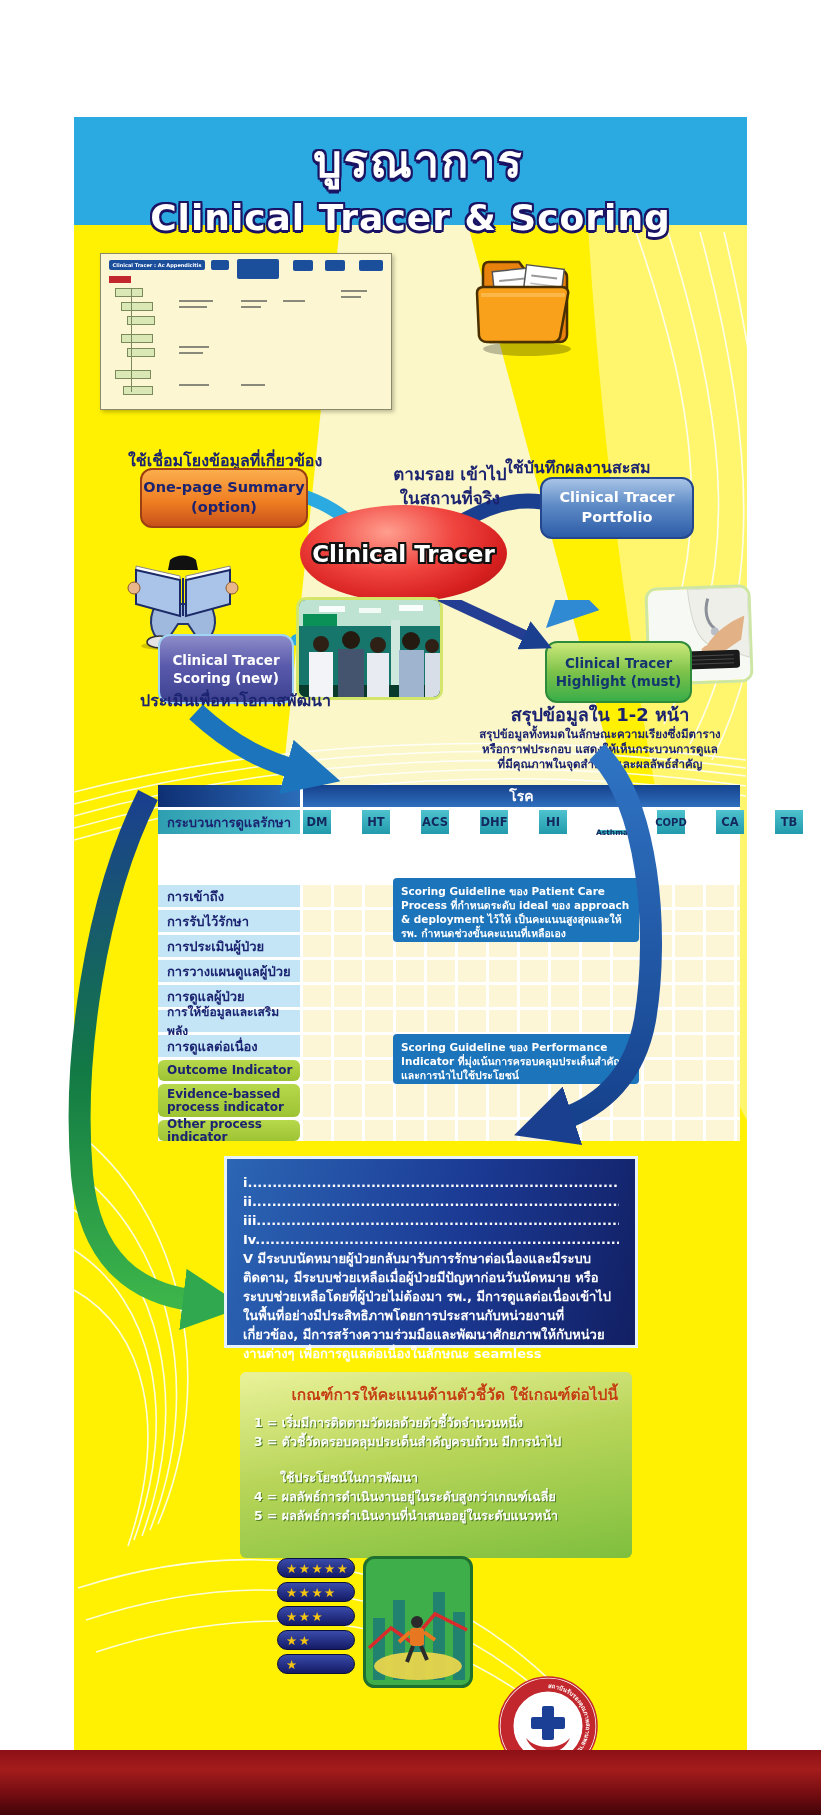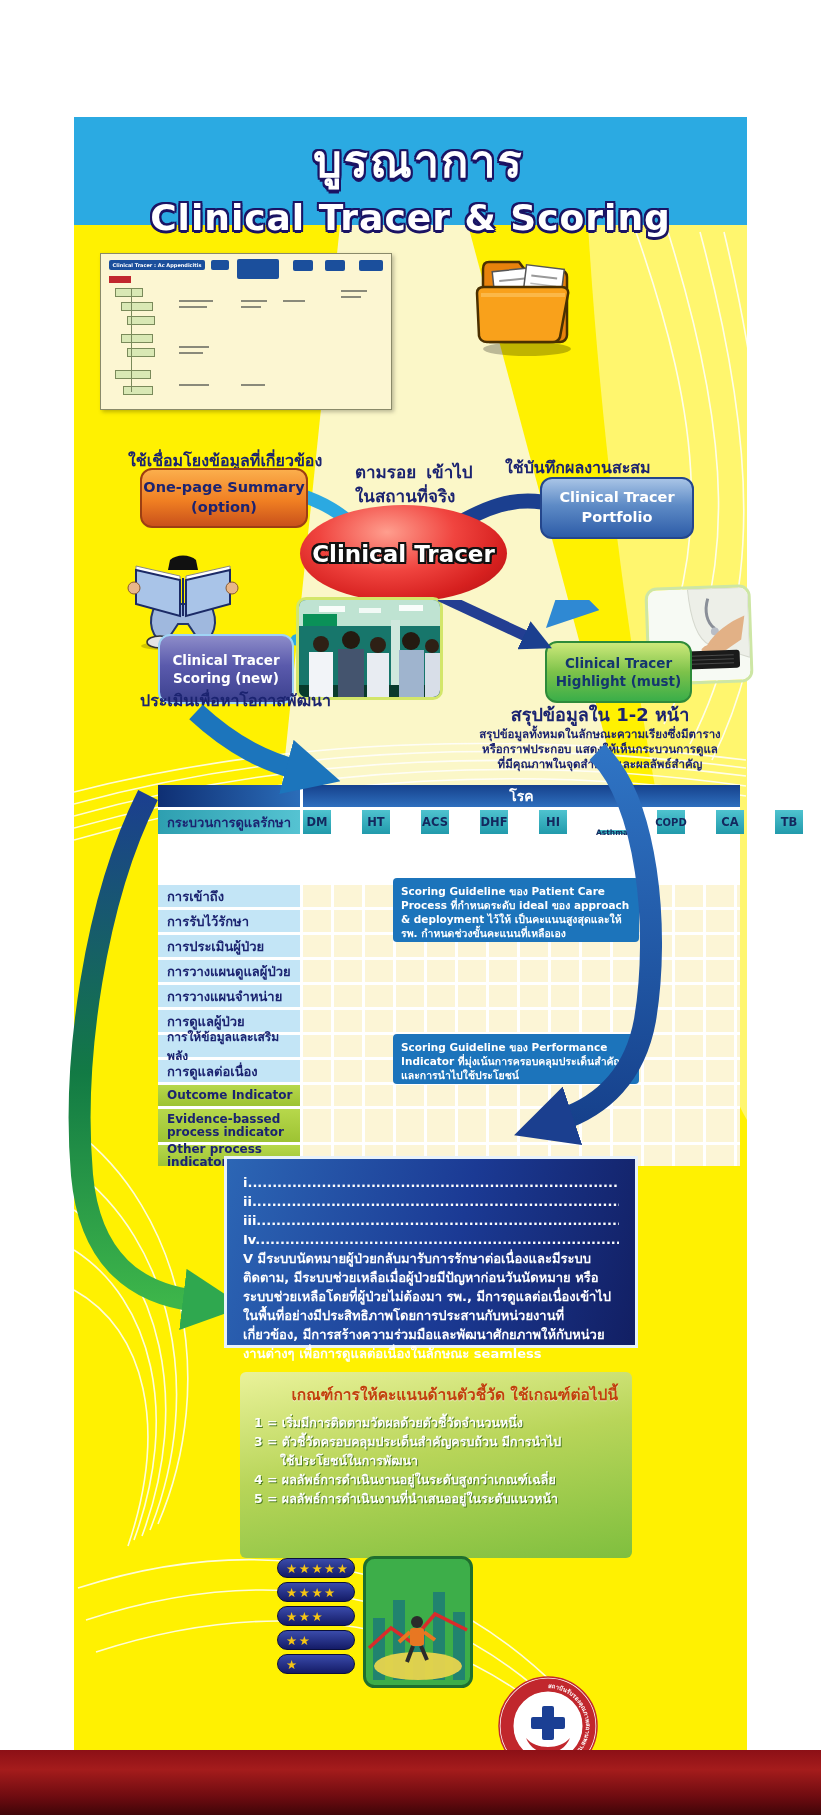--- a/index.html
+++ b/index.html
@@ -26,30 +26,30 @@
   .ct-table{left:158px;top:785px;width:582px;display:flex;flex-direction:column;gap:3px;background:#ffffff;}
   .t-row{display:flex;gap:3px;}
   .t-label{width:142px;flex:0 0 142px;display:flex;align-items:center;padding-left:9px;box-sizing:border-box;font-weight:bold;color:#1B2370;font-size:13px;}
   .t-strip{flex:1;background:repeating-linear-gradient(90deg,#FCF5D6 0 28px,#ffffff 28px 31px);}
   .hd-dark{background:linear-gradient(90deg,#0F2F73,#2B6DB9);}
   .hd-disease{background:linear-gradient(180deg,#16418C,#2E6FBE);color:#ffffff;font-weight:bold;font-size:14px;display:flex;align-items:center;justify-content:center;}
   .hd-teal{background:linear-gradient(90deg,#2E9FB0,#55C3D2);}
   .d-cell{flex:0 0 28px;width:28px;margin-right:3px;background:linear-gradient(180deg,#4FC3CF,#219AAB);color:#13285E;font-weight:bold;font-size:11.5px;display:flex;align-items:center;justify-content:center;}
   .d-cell.small{font-size:7.5px;margin-top:20px;}
   .lbl-blue{background:#C3E5F6;}
-  .lbl-green{background:linear-gradient(180deg,#B7D84B,#9DC333);font-size:12px;line-height:13px;}
+  .lbl-green{background:linear-gradient(180deg,#B7D84B,#9DC333);font-size:12px;line-height:13px;border-radius:6px;}
   .gbox{background:#1C74BB;border-radius:4px;color:#ffffff;font-weight:bold;font-size:10.5px;line-height:14px;padding:6px 8px;box-sizing:border-box;}
   .navy-box{background:linear-gradient(105deg,#2C66B5 0%,#1B3A94 55%,#121F63 100%);border:3px solid #E8F2FA;color:#ffffff;font-weight:bold;font-size:13px;line-height:19px;padding:14px 16px;box-sizing:border-box;}
   .dotline{white-space:nowrap;overflow:hidden;}
   .green-box{background:linear-gradient(170deg,#EAF29A 0%,#B8D559 45%,#7FBF3E 100%);border-radius:6px;padding:10px 14px;box-sizing:border-box;}
   .green-box .gb-title{color:#C2410C;font-weight:bold;font-size:15.5px;margin-bottom:6px;
     text-shadow:0 1px 0 rgba(255,255,255,.5);text-align:right;}
   .green-box .gb-line{color:#ffffff;font-weight:bold;font-size:12.5px;line-height:19px;
     text-shadow:1px 1px 0 #4E7C1F;}
-  .gb-indent{padding-left:26px;}
+  .gb-indent{padding-left:26px;margin-top:17px;}
   .star-bar{width:78px;height:20px;border-radius:10px;background:linear-gradient(180deg,#3A4BAB,#141B66);border:1.5px solid #0A0F3C;color:#F6C514;font-size:12.5px;line-height:19px;padding-left:8px;letter-spacing:1.5px;box-sizing:border-box;margin-bottom:4px;}
   .footer-band{left:0;top:1750px;width:821px;height:65px;background:linear-gradient(180deg,#8C1016 0%,#A51C1C 30%,#6E0B10 72%,#3F0508 100%);}
   .photo{border-radius:10px;overflow:hidden;}
   .mini-shot{background:#FCF6D2;border:1px solid #8a8a6a;box-shadow:2px 2px 4px rgba(0,0,0,.25);}
   .chip{position:absolute;background:#1B4F9C;border-radius:2px;}
   .fcbox{position:absolute;background:#D9E8B4;border:1px solid #7a8a5a;}
   .dash{position:absolute;background:#8a8a7a;height:2px;}
   svg{display:block;}
 </style>
 </head>
@@ -145,21 +145,21 @@
     <path d="M404,598 C372,622 334,632 296,640" stroke="#2BA9E1" stroke-width="11" fill="none" stroke-linecap="round"></path>
   </svg>
 
   <div class="abs cap" style="left:128px;top:420px;font-size:16px;margin-top:28px;">ใช้เชื่อมโยงข้อมูลที่เกี่ยวข้อง</div>
 
   <div class="abs btn btn-onepage" style="left:140px;top:468px;width:164px;height:56px;">
     <span>One-page Summary</span>
     <span>(option)</span>
   </div>
 
-  <div class="abs cap" style="left:355px;top:462px;width:190px;text-align:left;font-size:17px;line-height:24px;font-family:Liberation Mono, monospace;">
+  <div class="abs cap" style="left:355px;top:462px;width:190px;text-align:center;font-size:17px;line-height:24px;">
     <div>ตามรอย เข้าไป</div>
     <div>ในสถานที่จริง</div>
   </div>
 
   <div class="abs cap" style="left:505px;top:455px;font-size:16px;font-family:Liberation Mono, monospace;">ใช้บันทึกผลงานสะสม</div>
 
   <div class="abs btn btn-portfolio" style="left:540px;top:477px;width:150px;height:58px;">
     <span>Clinical Tracer</span>
     <span>Portfolio</span>
   </div>
@@ -269,24 +269,20 @@
     <div class="t-row" style="height:22px;">
         <div class="t-label lbl-blue">การรับไว้รักษา</div>
         <div class="t-strip"></div>
       </div>
     <div class="t-row" style="height:22px;">
         <div class="t-label lbl-blue">การประเมินผู้ป่วย</div>
         <div class="t-strip"></div>
       </div>
     <div class="t-row" style="height:22px;">
         <div class="t-label lbl-blue">การวางแผนดูแลผู้ป่วย</div>
-        <div class="t-strip"></div>
-      </div>
-    <div class="t-row" style="height:22px;">
-        <div class="t-label lbl-blue">การวางแผนจำหน่าย</div>
         <div class="t-strip"></div>
       </div>
     <div class="t-row" style="height:22px;">
         <div class="t-label lbl-blue">การดูแลผู้ป่วย</div>
         <div class="t-strip"></div>
       </div>
     <div class="t-row" style="height:22px;">
         <div class="t-label lbl-blue" style="font-size:12px;">การให้ข้อมูลและเสริมพลัง</div>
         <div class="t-strip"></div>
       </div>

